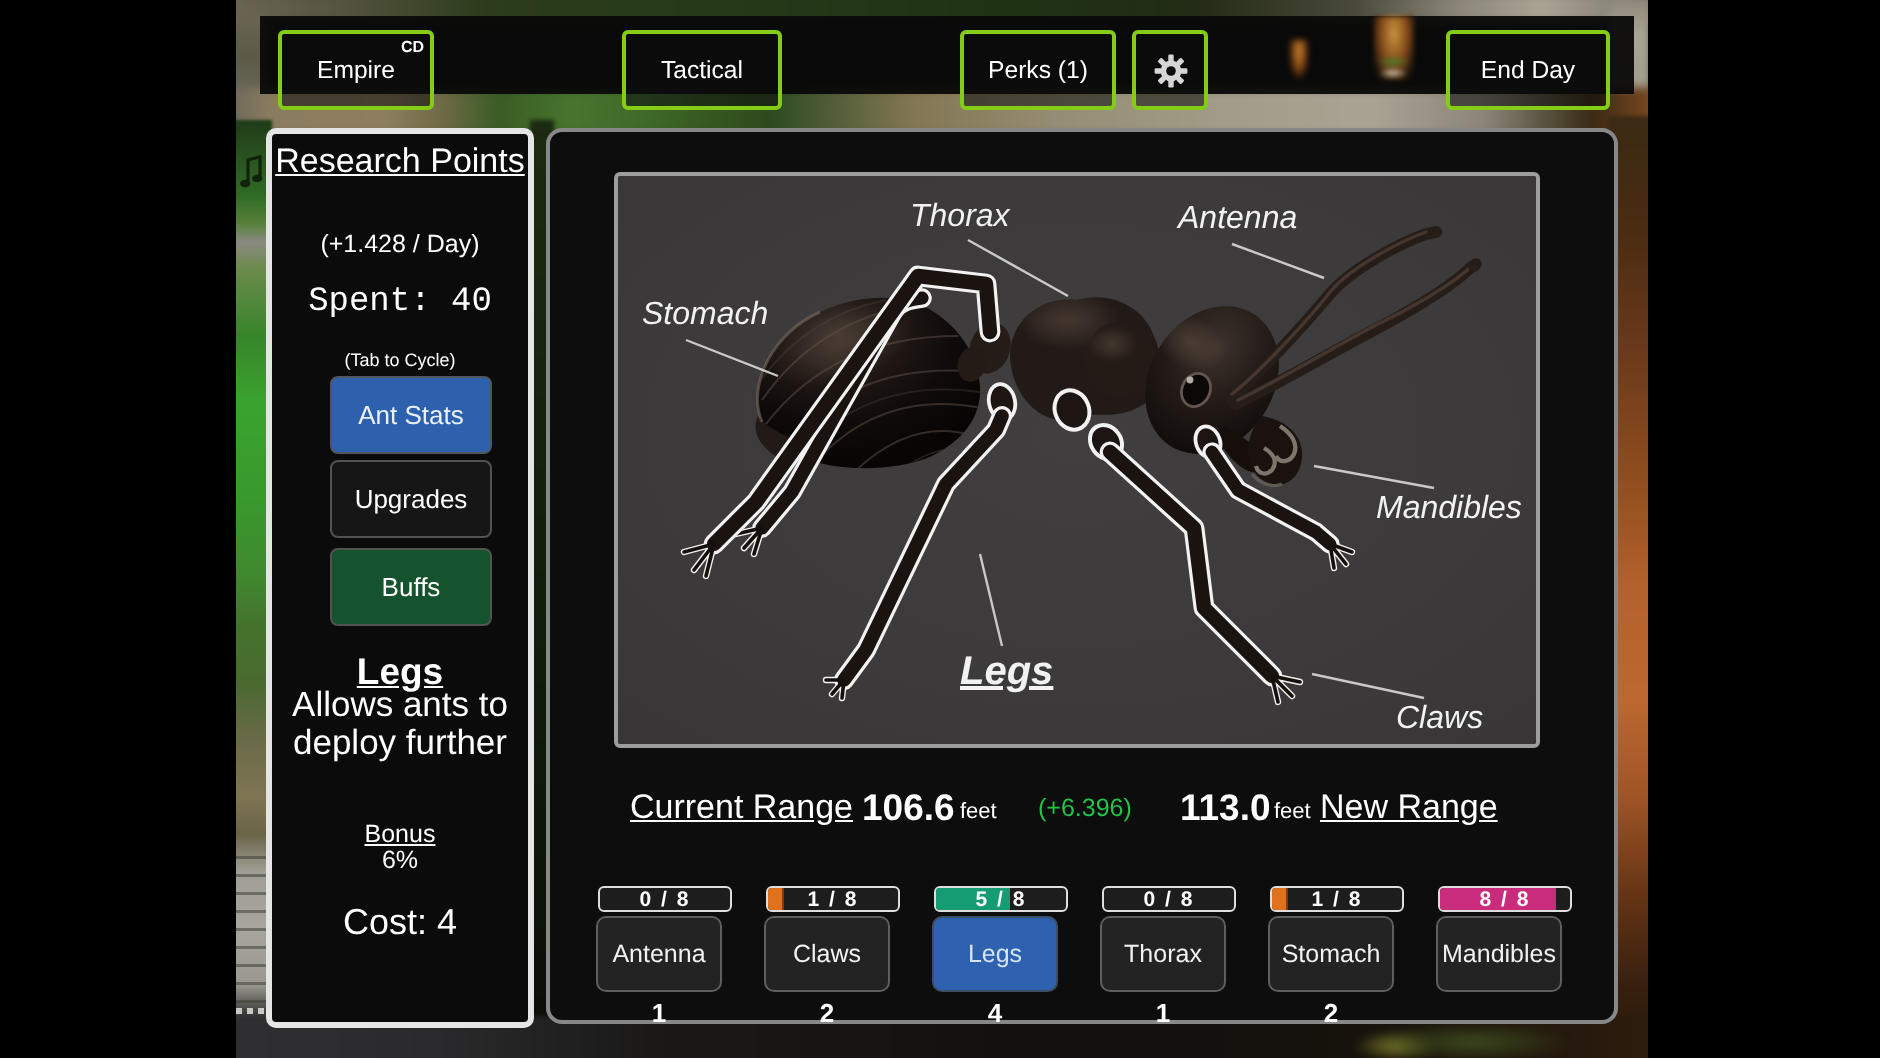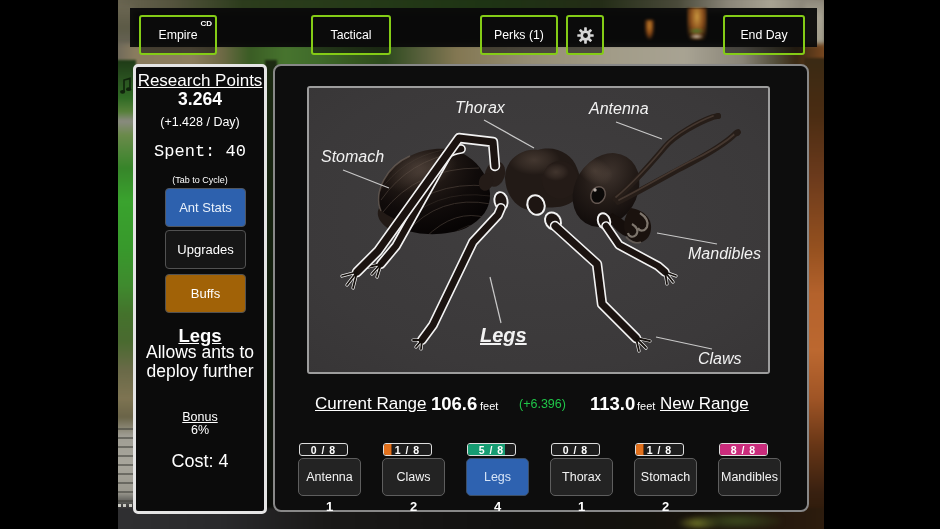--- a/index.html
+++ b/index.html
@@ -12,21 +12,21 @@
 
 #lp{position:absolute;left:133px;top:64px;width:134px;height:450px;background:#0b0b0b;border:3px solid #e5e5e5;border-radius:5px;text-align:center;}
 #lp .u{text-decoration:underline;}
 .lbtn{position:absolute;left:29px;width:81px;height:39px;border-radius:4px;font-size:13px;display:flex;align-items:center;justify-content:center;}
 
 #mp{position:absolute;left:273px;top:64px;width:536px;height:448px;background:#0d0d0d;border:2px solid #888;border-radius:8px;}
 #antbox{position:absolute;left:32px;top:20px;width:463px;height:288px;background:#3b393a;border:2px solid #9d9d9d;border-radius:3px;overflow:hidden;}
 .rtext{position:absolute;white-space:nowrap;}
 
 .grp{position:absolute;width:64px;}
-.pill{position:absolute;top:0;left:1px;width:49px;height:13px;border:1.5px solid #dedede;border-radius:3px;background:#1d1d1d;overflow:hidden;}
+.pill{position:absolute;top:0;left:1px;width:67px;height:13px;border:1.5px solid #dedede;border-radius:3px;background:#1d1d1d;overflow:hidden;}
 .pf{position:absolute;left:0;top:0;bottom:0;}
 .pt{position:absolute;left:0;right:0;top:-0.5px;text-align:center;font-size:10.5px;font-weight:bold;color:#fff;letter-spacing:1px;}
 .rbtn{position:absolute;top:15px;left:0;width:63px;height:38px;background:#232323;border:1.5px solid #5e5e5e;border-radius:5px;color:#f2f2f2;font-size:12.5px;display:flex;align-items:center;justify-content:center;}
 .num{position:absolute;top:56px;left:0;width:63px;text-align:center;font-size:13px;font-weight:bold;}
 </style></head>
 <body>
 <div id="bg">
 
   <div class="blob" style="left:-4px;top:-4px;width:714px;height:16px;background:linear-gradient(90deg,#6b6652 0%,#55543e 8%,#2c3c1c 18%,#253a18 35%,#1e3414 52%,#232c16 68%,#4a4a3a 79%,#8a8578 86%,#a8a393 92%,#8a8578 97%,#6b5a40 100%);"></div>
 
@@ -77,27 +77,26 @@
           <rect x="7.15" y="0.3" width="2.7" height="3.6" rx="0.6" transform="rotate(315 8.5 8.5)"></rect>
         </g>
         <circle cx="8.5" cy="8.5" r="2.4" fill="#0e0e0e"></circle>
       </svg>
   </div>
   <div class="tb" style="left:593px;width:82px;">End Day</div>
 </div>
 
 <div id="lp">
   <div style="position:absolute;top:4px;width:100%;font-size:17px;" class="u">Research Points</div>
-  <div style="position:absolute;top:22px;width:100%;font-size:17.5px;font-weight:bold;">3.264</div>
   <div style="position:absolute;top:48px;width:100%;font-size:12.5px;">(+1.428 / Day)</div>
   <div style="position:absolute;top:75px;width:100%;font-size:17px;font-family:Liberation Mono, monospace;">Spent: 40</div>
   <div style="position:absolute;top:108px;width:100%;font-size:9px;">(Tab to Cycle)</div>
   <div class="lbtn" style="top:121px;background:#2d61ae;border:1px solid #51565e;color:#e9f1fb;">Ant Stats</div>
   <div class="lbtn" style="top:163px;background:#161616;border:1.5px solid #525252;">Upgrades</div>
-  <div class="lbtn" style="top:207px;background:#a16207;border:1.5px solid #525252;">Buffs</div>
+  <div class="lbtn" style="top:207px;background:#14532d;border:1.5px solid #525252;">Buffs</div>
   <div style="position:absolute;top:258px;width:100%;font-size:18.5px;font-weight:bold;" class="u">Legs</div>
   <div style="position:absolute;top:276px;width:100%;font-size:17.5px;line-height:18.5px;">Allows ants to<br>deploy further</div>
   <div style="position:absolute;top:343px;width:100%;font-size:12.5px;" class="u">Bonus</div>
   <div style="position:absolute;top:356px;width:100%;font-size:12.5px;">6%</div>
   <div style="position:absolute;top:384px;width:100%;font-size:18px;">Cost: 4</div>
 </div>
 
 <div id="mp">
   <div id="antbox">
   <svg width="463" height="288" viewBox="0 0 463 288" id="antsvg">

